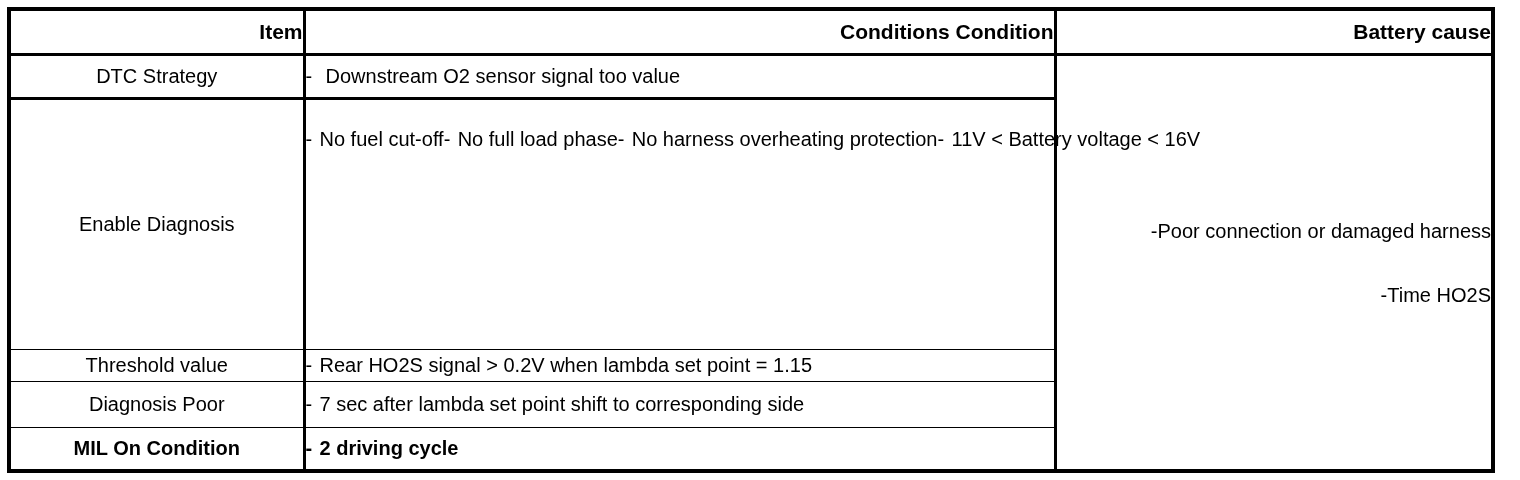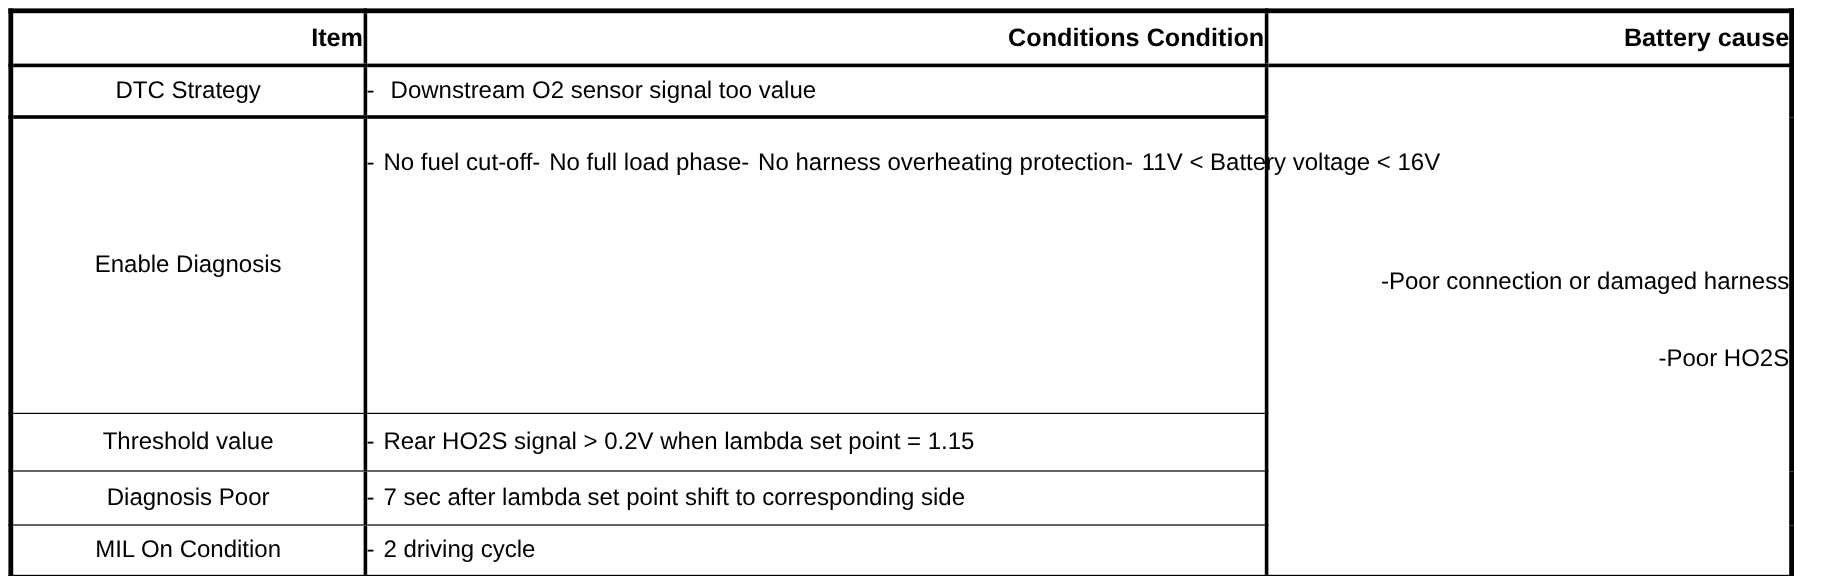--- a/index.html
+++ b/index.html
@@ -121,23 +121,23 @@
     height: 100%;
   }
   .cause-stack .line {
     white-space: nowrap;
     line-height: 1;
   }
 
   
   .r-dtc    { height: 43px; margin-top: 20px; }
   .r-enable { height: 247px; }
-  .r-thr    { height: 48px; }
+  .r-thr    { height: 31px; }
   .r-diag   { height: 45px; }
-  .r-mil    { height: 43px; }
+  .r-mil    { height: 43px; font-weight: bold; }
 </style>
 </head>
 <body>
 
 <div class="page">
 
   <table class="dtc-table">
     <colgroup>
       <col class="col-item">
       <col class="col-cond">
@@ -156,21 +156,21 @@
 
       <tr class="r-dtc">
         <td class="item-cell sep-heavy-bottom">DTC Strategy</td>
         <td class="cond-cell sep-heavy-bottom heavy-left">
           <div class="line"><span class="dash-wide">-</span><span>Downstream O2 sensor signal too value</span></div>
         </td>
 
         <td class="cause-cell heavy-left" rowspan="5">
           <div class="cause-stack">
             <div class="line"><span class="dash">-</span><span>Poor connection or damaged harness</span></div>
-            <div class="line"><span class="dash">-</span><span>Poor HO2S</span></div>
+            <div class="line"><span class="dash">-</span><span>Time HO2S</span></div>
           </div>
         </td>
       </tr>
 
       <tr class="r-enable">
         <td class="item-cell">Enable Diagnosis</td>
         <td class="cond-cell heavy-left">
           <div class="bullet-stack">
             <div class="line"><span class="dash">-</span><span>No fuel cut-off</span></div>
             <div class="line"><span class="dash">-</span><span>No full load phase</span></div>

